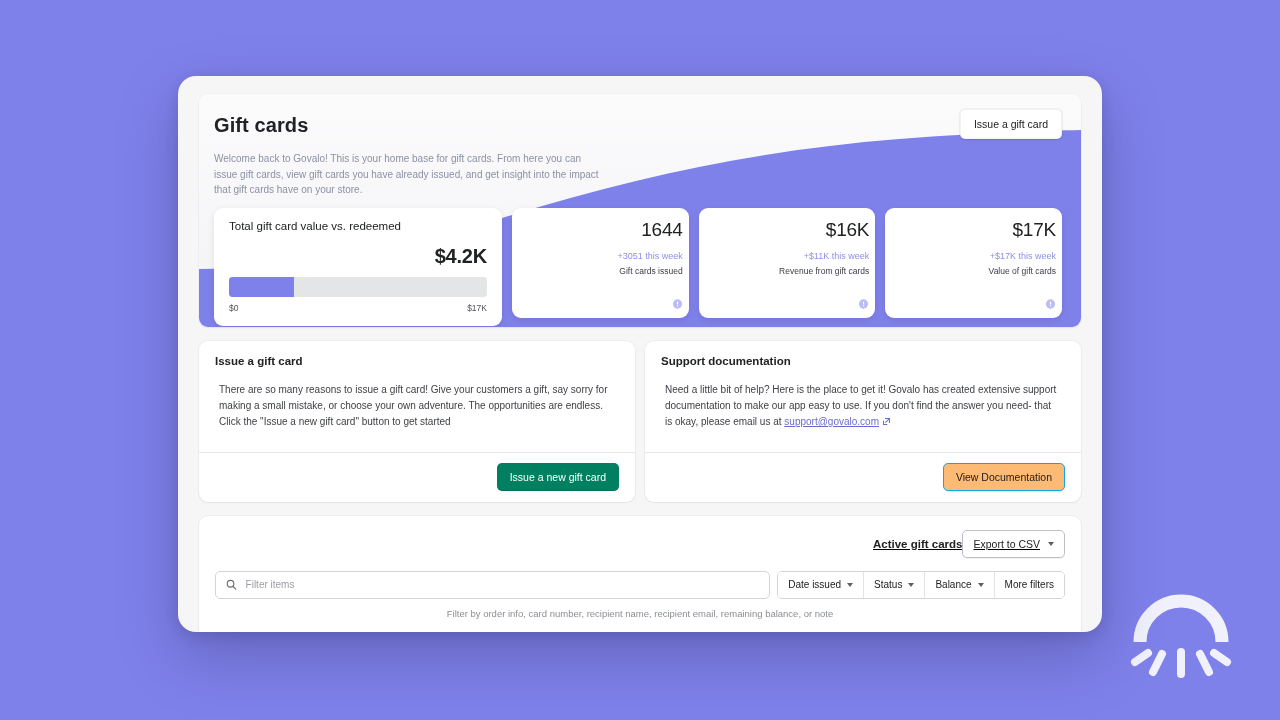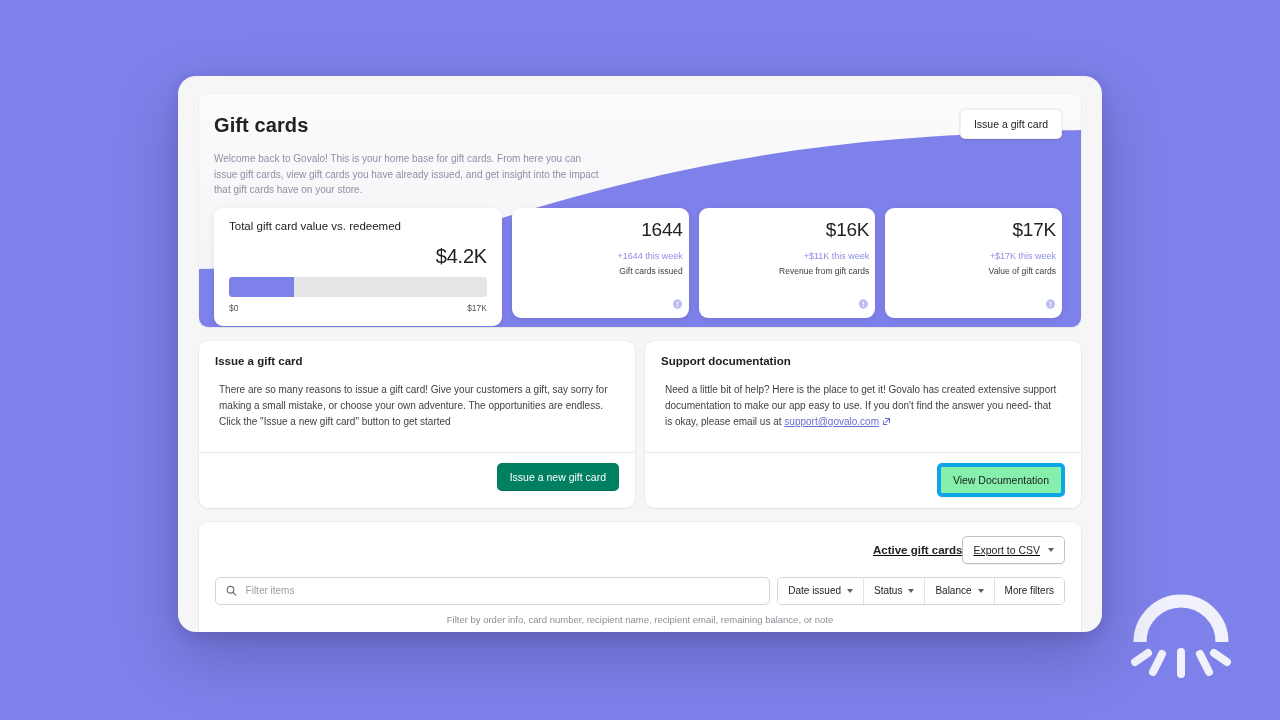--- a/index.html
+++ b/index.html
@@ -115,21 +115,21 @@
     flex: none;
   }
   .big-stat-title {
     font-size: 11.5px;
     font-weight: 500;
     color: #202223;
     margin-bottom: 13px;
   }
   .big-stat-value {
     font-size: 20px;
-    font-weight: 400;
+    font-weight: 700;
     color: #202223;
     text-align: right;
     margin-bottom: 9px;
     letter-spacing: -0.2px;
   }
   .progress-track {
     height: 20px;
     width: 100%;
     background: #e4e5e7;
     border-radius: 3px;
@@ -229,23 +229,23 @@
     border: none;
     border-radius: 5px;
     font-size: 10.5px;
     font-weight: 500;
     padding: 8px 13px;
     cursor: pointer;
     font-family: "Liberation Sans", sans-serif;
     box-shadow: inset 0 -1px 0 rgba(0,0,0,0.12);
   }
   .btn-white {
-    background: #86efac;
-    color: #202223;
-    border: 4px solid #0ea5e9;
+    background: #fdba74;
+    color: #202223;
+    border: 1px solid #0ea5e9;
     border-radius: 5px;
     font-size: 10.5px;
     font-weight: 500;
     padding: 7px 12px;
     cursor: pointer;
     font-family: "Liberation Sans", sans-serif;
     box-shadow: 0 1px 0 rgba(0,0,0,0.05);
   }
   .email-link {
     color: #6a6bd0;
@@ -419,21 +419,21 @@
           </div>
           <div class="progress-labels">
             <span>$0</span>
             <span>$17K</span>
           </div>
         </div>
 
         <div class="kpi-cards" id="kpiCards">
             <div class="kpi">
               <div class="kpi-value">1644</div>
-              <div class="kpi-delta">+1644 this week</div>
+              <div class="kpi-delta">+3051 this week</div>
               <div class="kpi-label">Gift cards issued</div>
               <svg class="kpi-icon" viewBox="0 0 12 12">
                 <circle cx="6" cy="5.4" r="5" fill="#bcbdf2"></circle>
                 <path d="M4.2 9.4 L6 11.2 L7 9.4 Z" fill="#bcbdf2"></path>
                 <rect x="5.4" y="2.7" width="1.25" height="3.2" rx="0.6" fill="#ffffff"></rect>
                 <circle cx="6.02" cy="7.4" r="0.75" fill="#ffffff"></circle>
               </svg>
             </div>
             <div class="kpi">
               <div class="kpi-value">$16K</div>

